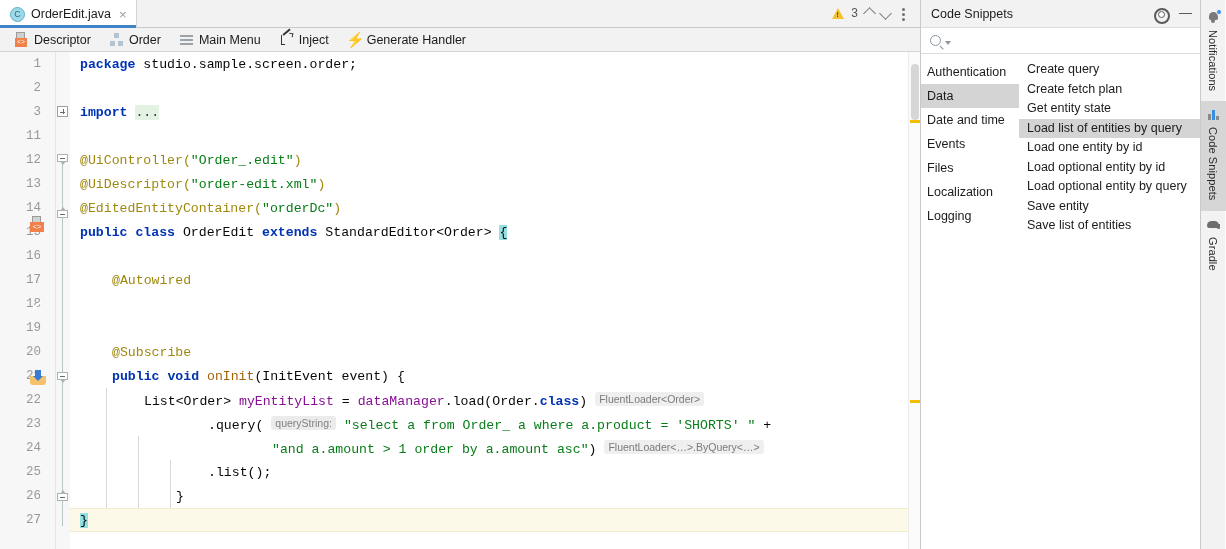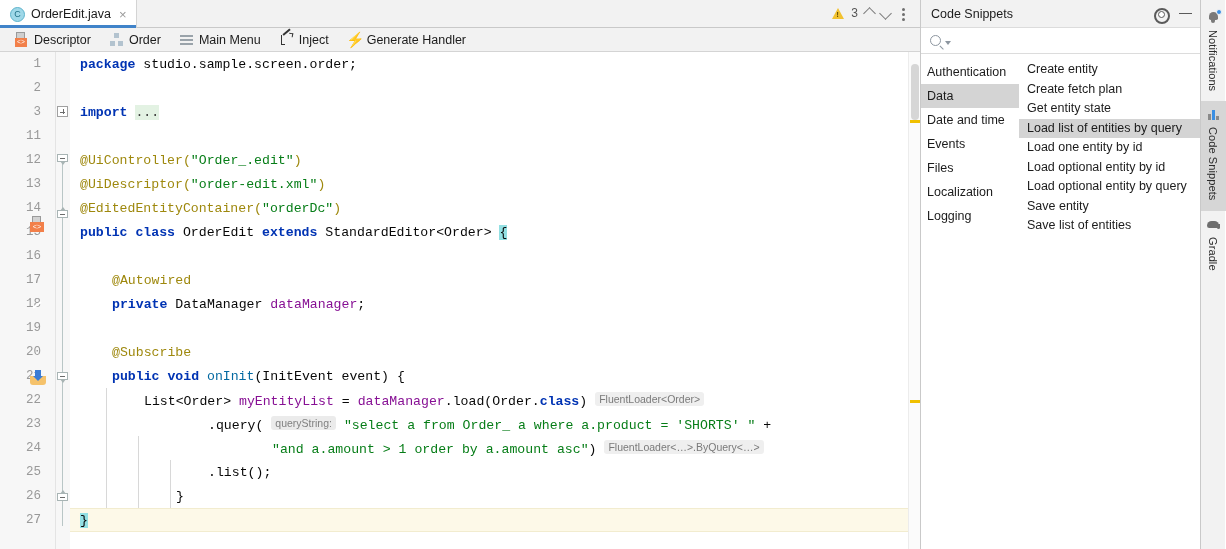--- a/index.html
+++ b/index.html
@@ -382,25 +382,24 @@
         <div class="cl" style="top:101px"><span class="ann">@UiController</span><span class="ann">(</span><span class="str">"Order_.edit"</span><span class="ann">)</span></div>
 
         <div class="cl" style="top:125px"><span class="ann">@UiDescriptor</span><span class="ann">(</span><span class="str">"order-edit.xml"</span><span class="ann">)</span></div>
 
         <div class="cl" style="top:149px"><span class="ann">@EditedEntityContainer</span><span class="ann">(</span><span class="str">"orderDc"</span><span class="ann">)</span></div>
 
         <div class="cl" style="top:173px"><span class="kw">public</span> <span class="kw">class</span><span> OrderEdit </span><span class="kw">extends</span><span> StandardEditor&lt;Order&gt; </span><span class="brace-hl">{</span></div>
 
         <div class="cl" style="left:42px; top:221px"><span class="ann">@Autowired</span></div>
 
-        <div class="cl" style="left:42px; top:245px"><span class="kw">private</span><span> DataManager </span><span class="fld">dataManager</span><span>;</span></div>
 
         <div class="cl" style="left:42px; top:293px"><span class="ann">@Subscribe</span></div>
 
-        <div class="cl" style="left:42px; top:317px"><span class="kw">public</span><span class="kw"> void </span><span style="color:#0369a1">onInit</span><span>(InitEvent event) {</span></div>
+        <div class="cl" style="left:42px; top:317px"><span class="kw">public</span><span class="kw"> void </span><span style="color:#a16207">onInit</span><span>(InitEvent event) {</span></div>
 
         <div class="cl" style="left:74px; top:341px"><span>List&lt;Order&gt; </span><span class="fld">myEntityList</span><span> = </span><span class="fld">dataManager</span><span>.load(Order.</span><span class="kw">class</span><span>)</span> <span class="hint-type">FluentLoader&lt;Order&gt;</span></div>
 
         <div class="cl" style="left:138px; top:365px"><span>.query(</span> <span class="hint">queryString:</span> <span class="str">"select a from Order_ a where a.product = 'SHORTS' "</span><span> +</span></div>
 
         <div class="cl" style="left:202px; top:389px"><span class="str">"and a.amount &gt; 1 order by a.amount asc"</span><span>)</span> <span class="hint-type">FluentLoader&lt;…&gt;.ByQuery&lt;…&gt;</span></div>
 
         <div class="cl" style="left:138px; top:413px">.list();</div>
 
         <div class="cl" style="left:106px; top:437px">}</div>
@@ -441,21 +440,21 @@
       <div class="cat-col">
         <div class="cat-item">Authentication</div>
         <div class="cat-item sel">Data</div>
         <div class="cat-item">Date and time</div>
         <div class="cat-item">Events</div>
         <div class="cat-item">Files</div>
         <div class="cat-item">Localization</div>
         <div class="cat-item">Logging</div>
       </div>
       <div class="snip-col">
-        <div class="snip-item">Create entity</div>
+        <div class="snip-item">Create query</div>
         <div class="snip-item">Create fetch plan</div>
         <div class="snip-item">Get entity state</div>
         <div class="snip-item sel">Load list of entities by query</div>
         <div class="snip-item">Load one entity by id</div>
         <div class="snip-item">Load optional entity by id</div>
         <div class="snip-item">Load optional entity by query</div>
         <div class="snip-item">Save entity</div>
         <div class="snip-item">Save list of entities</div>
       </div>
     </div>

